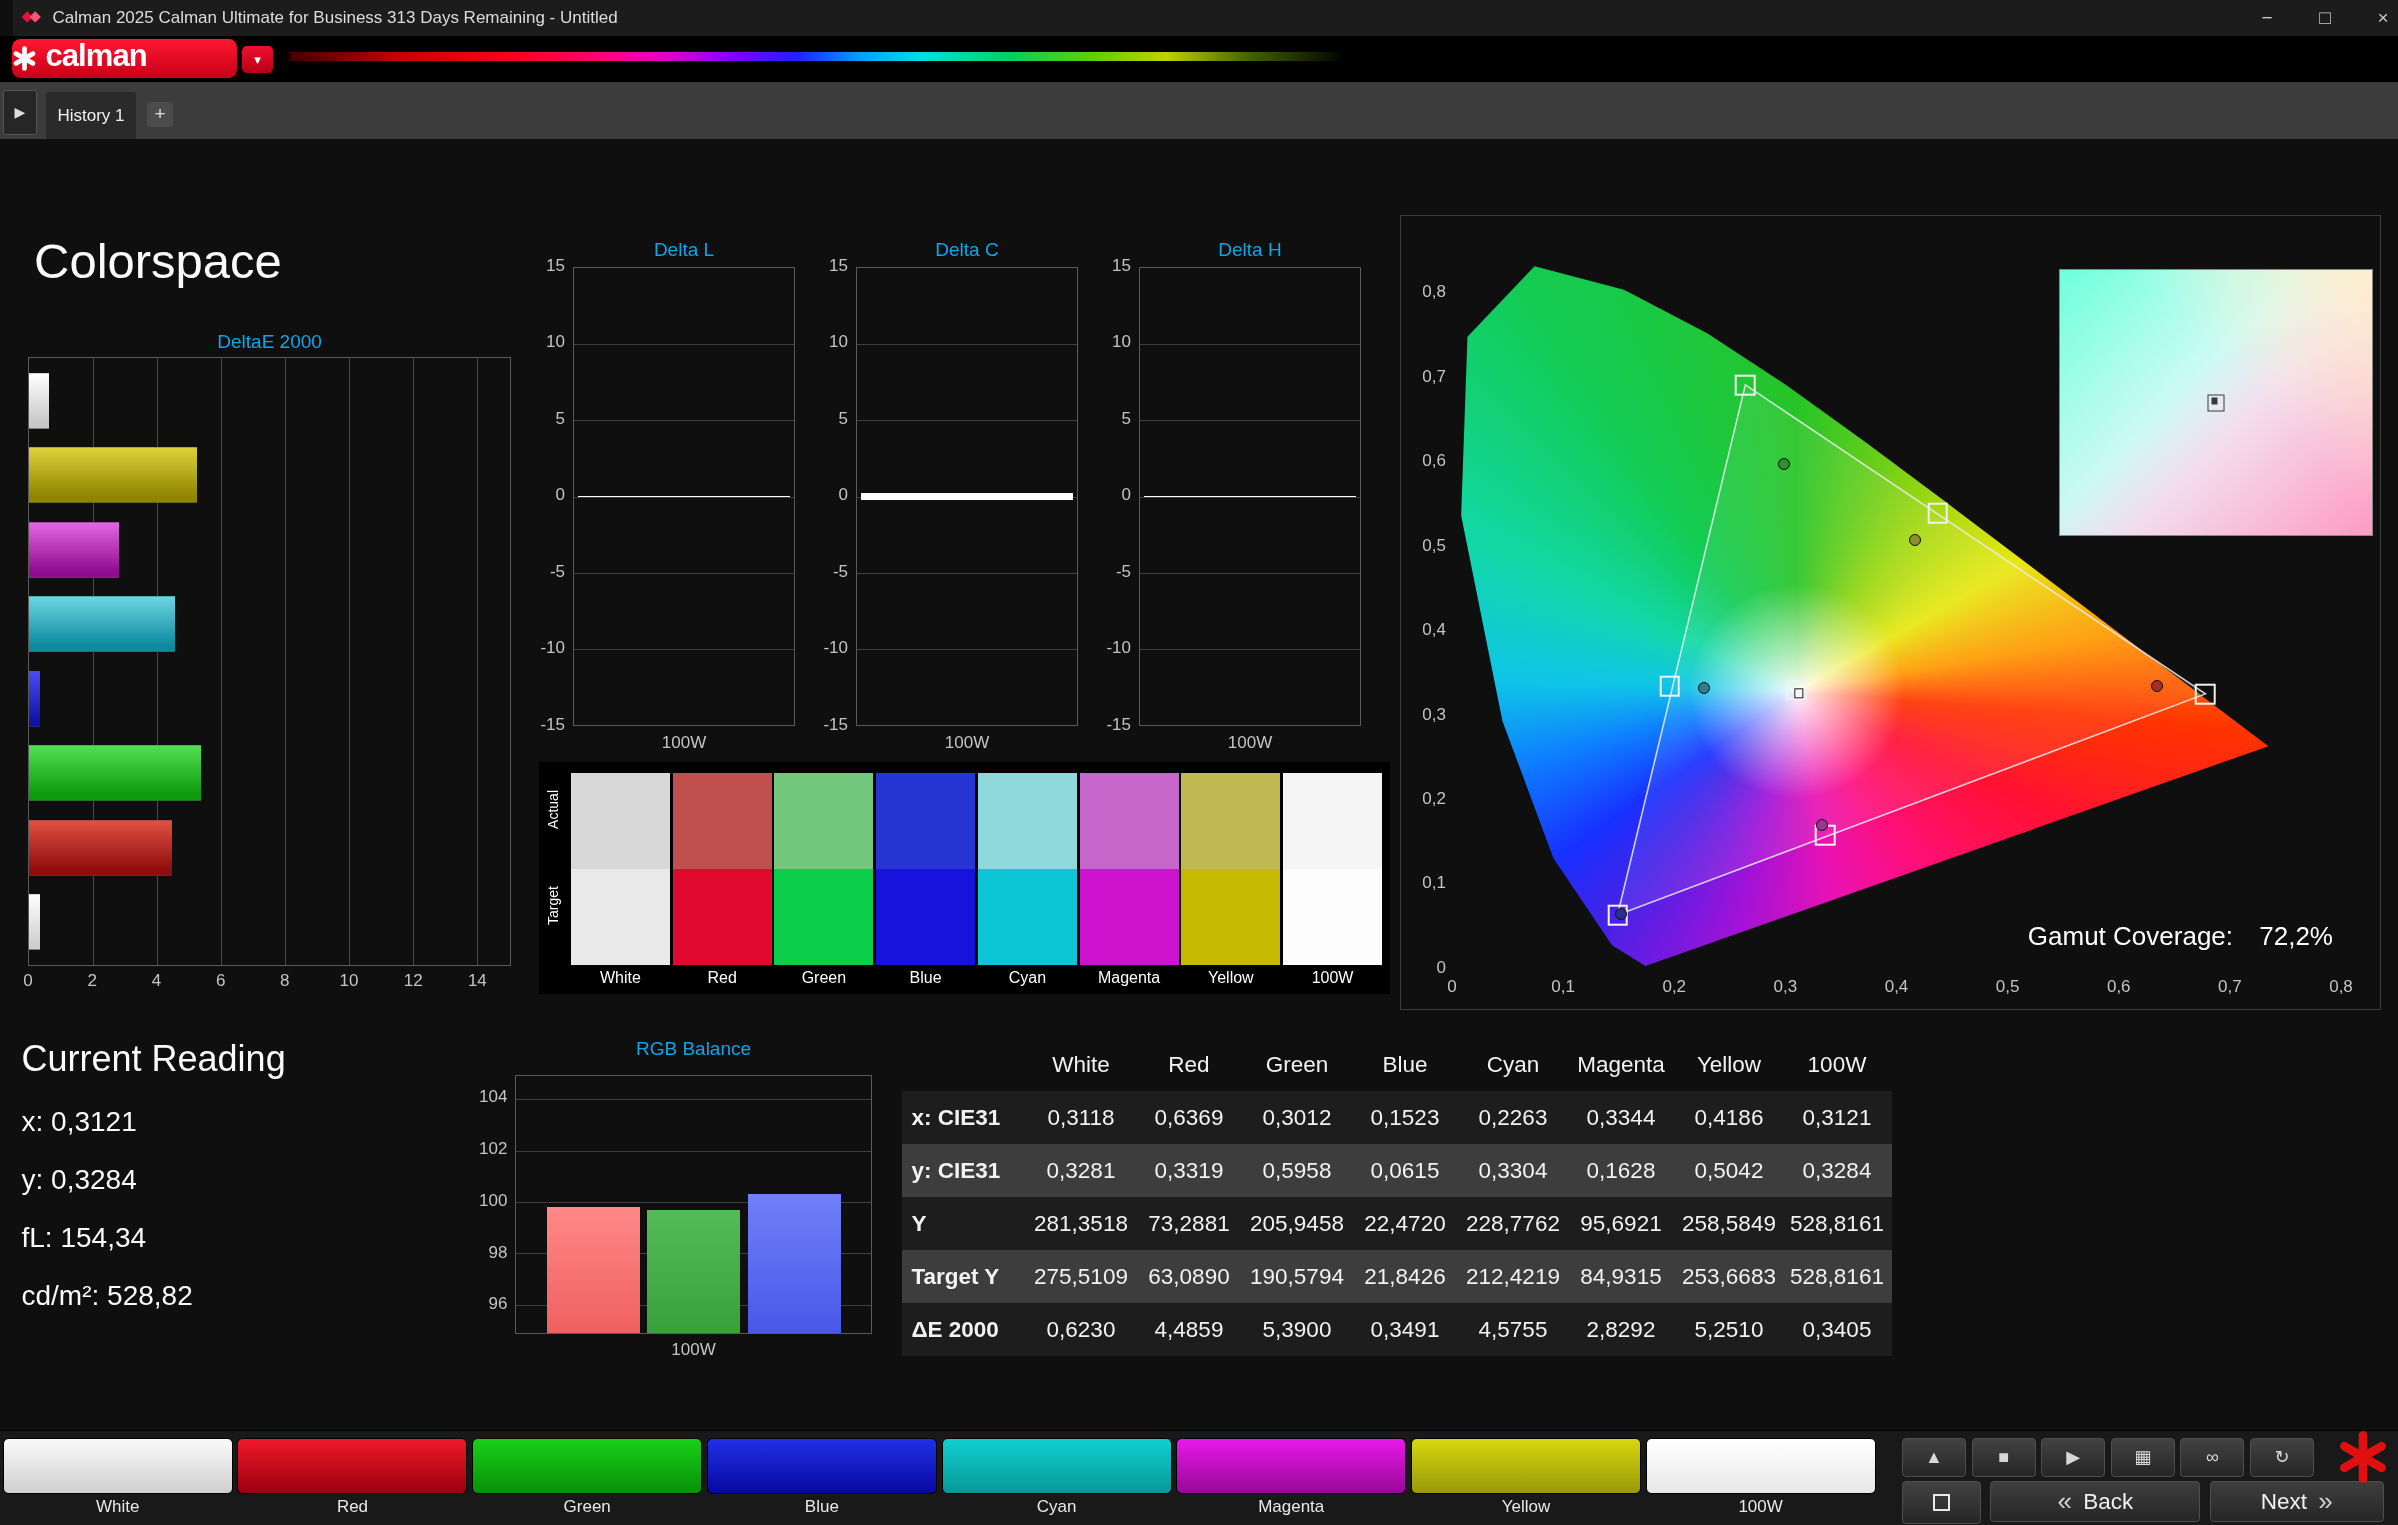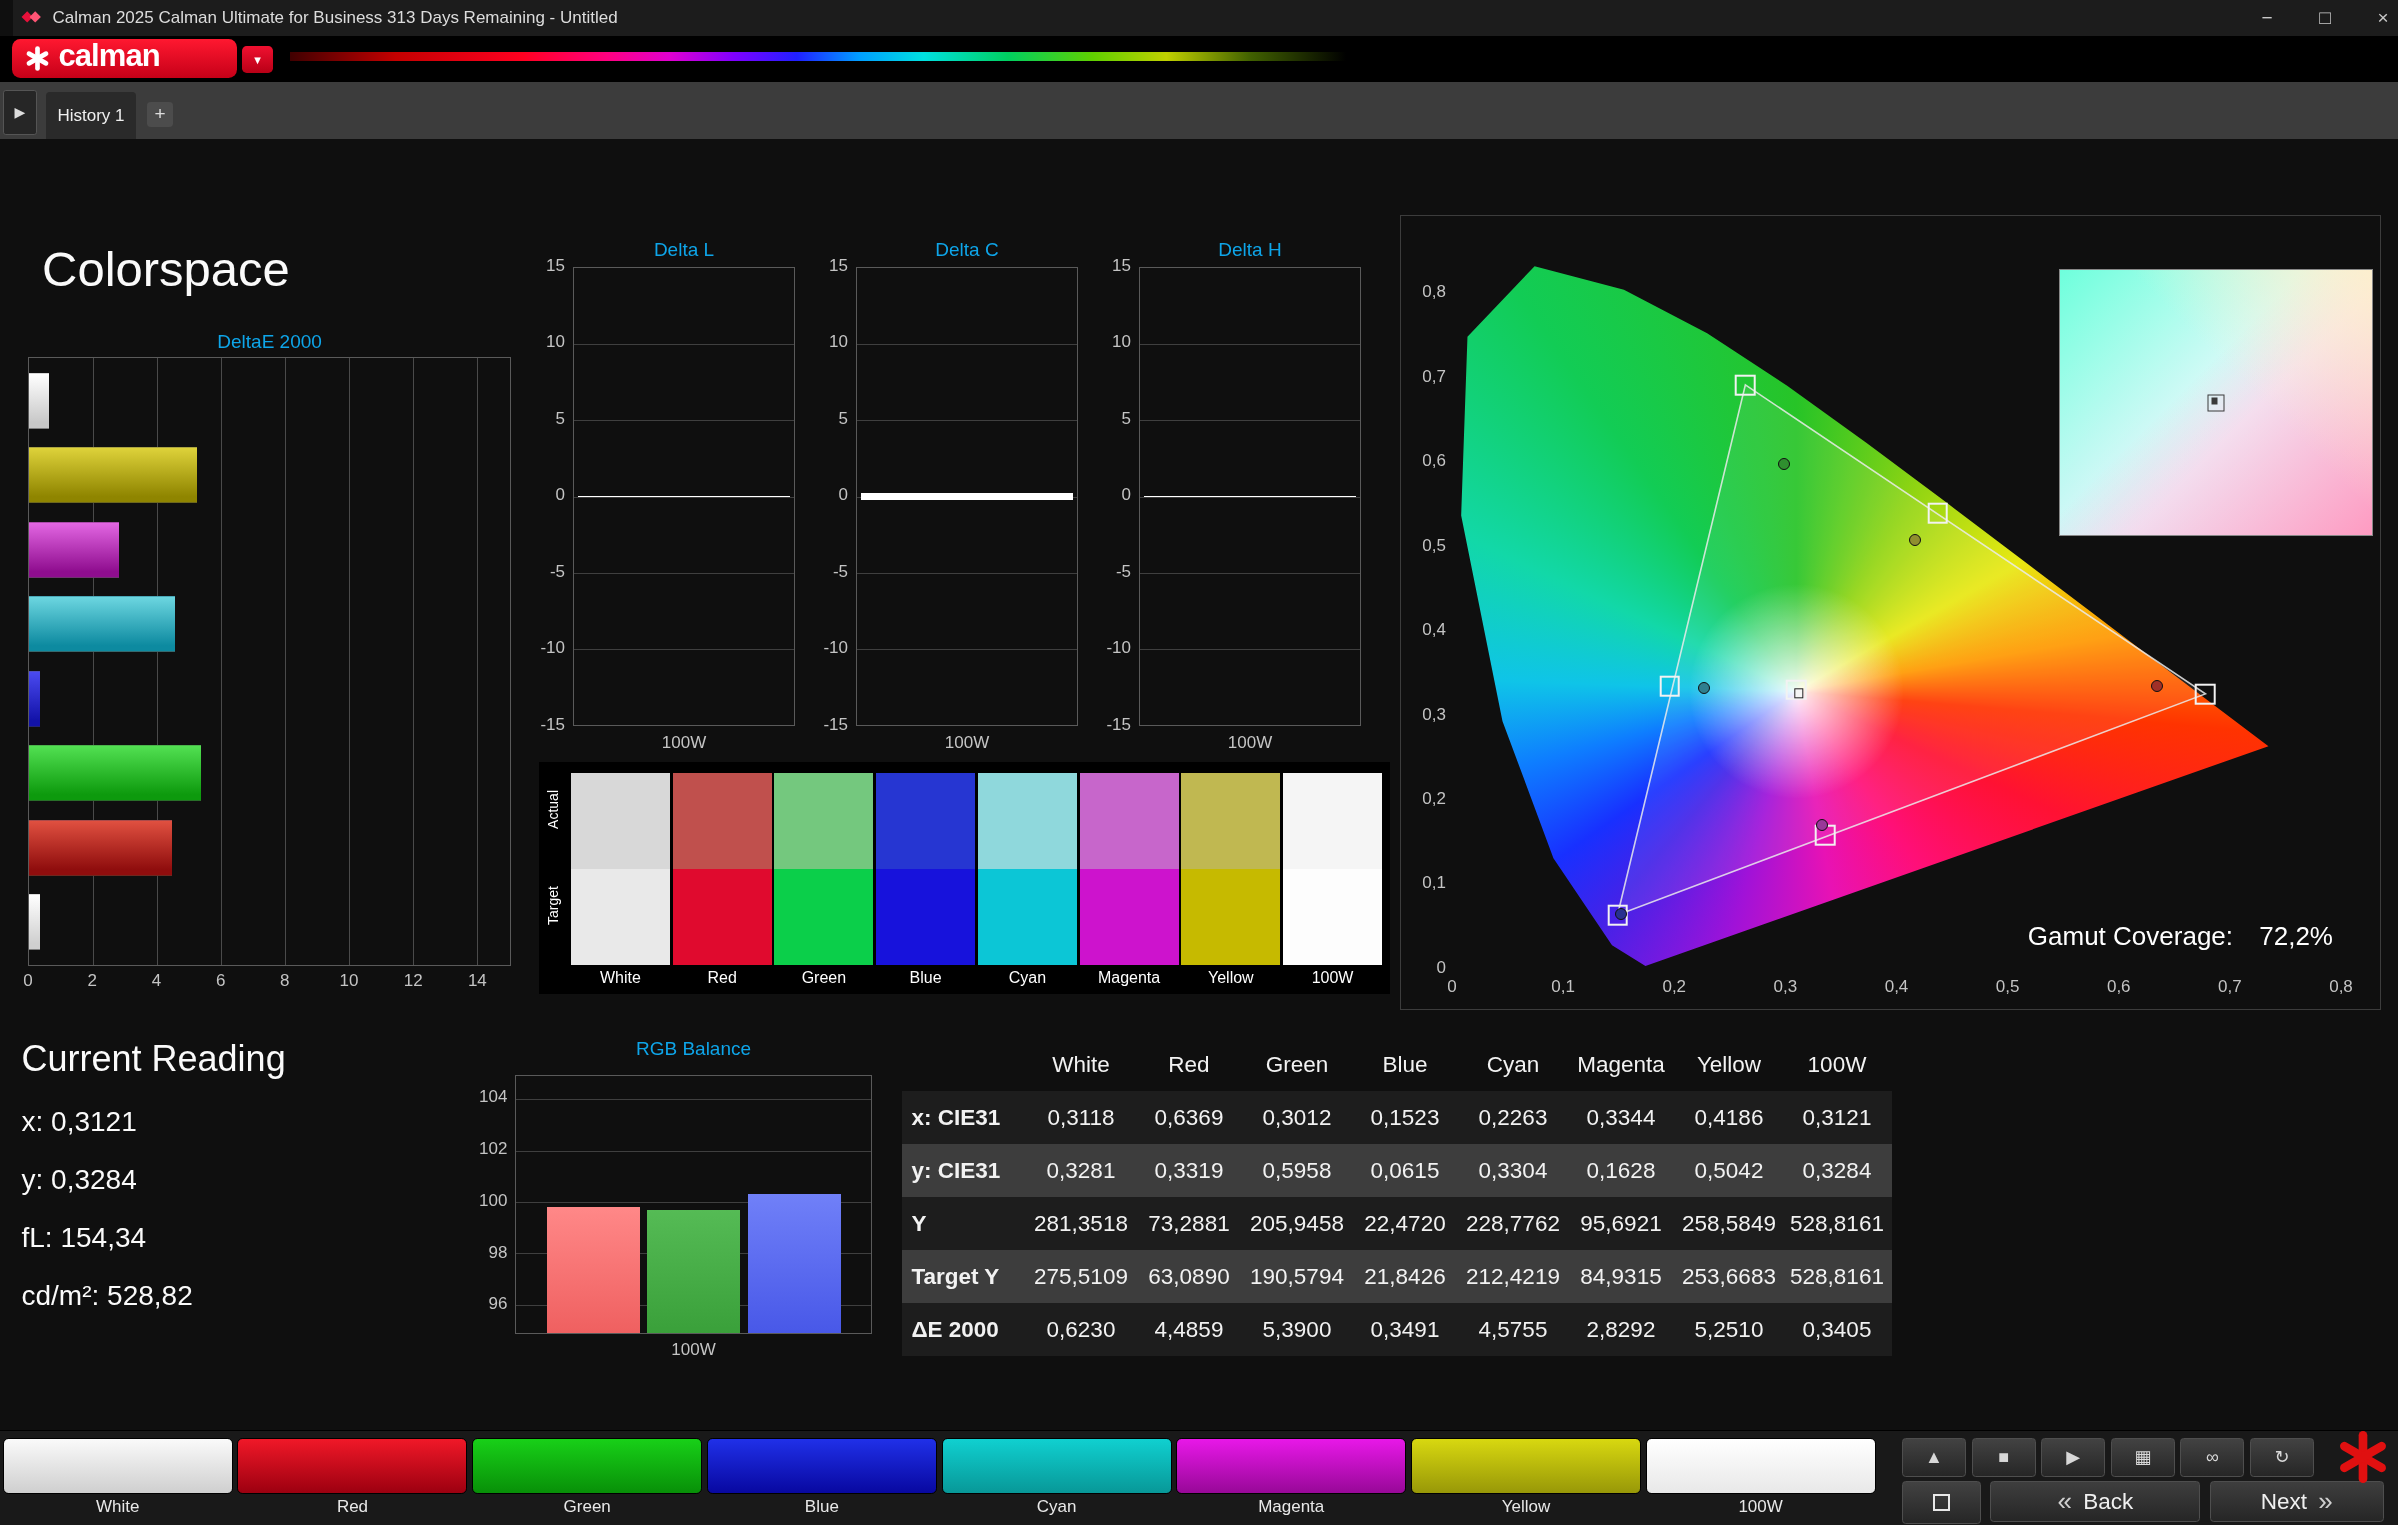--- a/index.html
+++ b/index.html
@@ -12,21 +12,21 @@
   .tb-icon::before,.tb-icon::after{content:"";position:absolute;width:8.4px;height:8.4px;transform:rotate(45deg);}
   .tb-icon::before{left:0.9px;top:4.7px;background:#e8103a;}
   .tb-icon::after{left:8.4px;top:4.7px;background:#ff5575;}
   .tb-title{margin-left:11.2px;font-size:17px;color:#dcdcdc;white-space:nowrap;}
   .win-controls{margin-left:auto;display:flex;height:100%;}
   .wc{width:58px;height:100%;display:flex;align-items:center;justify-content:center;color:#c8c8c8;font-size:19px;cursor:pointer;}
 
   
   .logobar{position:absolute;left:0;top:36px;width:100%;height:46px;background:#000;}
   .logo-pill{position:absolute;left:12px;top:2.8px;width:225px;height:39px;border-radius:8.4px;
-             background:linear-gradient(#ff1830,#c60018);display:flex;align-items:center;padding-left:13px;box-sizing:border-box;}
+             background:linear-gradient(#ff1830,#c60018);display:flex;align-items:center;box-sizing:border-box;}
   .logo-flower{width:25px;height:25px;flex:0 0 auto;}
   .logo-text{color:#fff;font-size:31px;font-weight:bold;letter-spacing:-0.9px;margin-left:8.4px;line-height:1;padding-bottom:4.7px;}
   .logo-arrow{position:absolute;left:242px;top:10.3px;width:31px;height:27px;border-radius:4.7px;
               background:linear-gradient(#f01030,#b80016);display:flex;align-items:center;justify-content:center;
               color:#fff;font-size:11.2px;cursor:pointer;}
   .rainbow{position:absolute;left:290px;top:16px;width:1056px;height:9.4px;
            background:linear-gradient(90deg,#400000 0%,#c40000 10%,#ff0020 22%,#ff0080 30%,#e000d0 36%,#8000ff 42%,
            #2020ff 48%,#00a0ff 54%,#00e0e0 60%,#00d060 68%,#60d000 76%,#c0d000 83%,#406000 91%,#000 100%);}
 
   
@@ -48,21 +48,21 @@
          border:1.9px solid #4a86ff;color:#fff;font-size:14px;font-weight:bold;display:flex;align-items:center;
          justify-content:center;box-sizing:border-box;}
   .gear-btn{position:absolute;left:2308px;top:90px;width:47px;height:43px;background:linear-gradient(#6a6a6a,#3c3c3c);
             border:0.9px solid #222;border-radius:3.7px;color:#d8d8d8;font-size:24px;display:flex;align-items:center;
             justify-content:center;cursor:pointer;}
   .collapse-btn{position:absolute;left:2360px;top:90px;width:34px;height:43px;background:#262626;border:0.9px solid #3668c8;
                 border-radius:2.8px;color:#9ab8e8;font-size:14px;display:flex;align-items:center;justify-content:center;cursor:pointer;}
 
   
   .main{position:absolute;left:0;top:139px;width:2399px;height:1292px;background:#0f0f0f;}
-  .page-title{position:absolute;left:34px;top:94px;margin:8px;font-size:49px;font-weight:400;color:#fafafa;}
+  .page-title{position:absolute;left:34px;top:94px;margin:0;font-size:49px;font-weight:400;color:#fafafa;}
 
   .chart-title{color:#0ea5e9;font-size:19px;text-align:center;}
   .axis-tick{color:#c4c4c4;font-size:17px;position:absolute;white-space:nowrap;}
   .chart-xlabel{position:absolute;color:#c4c4c4;font-size:17px;text-align:center;}
 
   
   .deltae{position:absolute;left:23.4px;top:184px;width:497px;height:693px;}
   .deltae .chart-title{position:absolute;left:4.7px;top:7.5px;width:483px;}
   .deltae-plot{position:absolute;left:4.7px;top:34px;width:483px;height:609px;border:0.9px solid #5a5a5a;box-sizing:border-box;}
   .vgrid{position:absolute;top:0;bottom:0;width:0.9px;background:#4a4a4a;}

